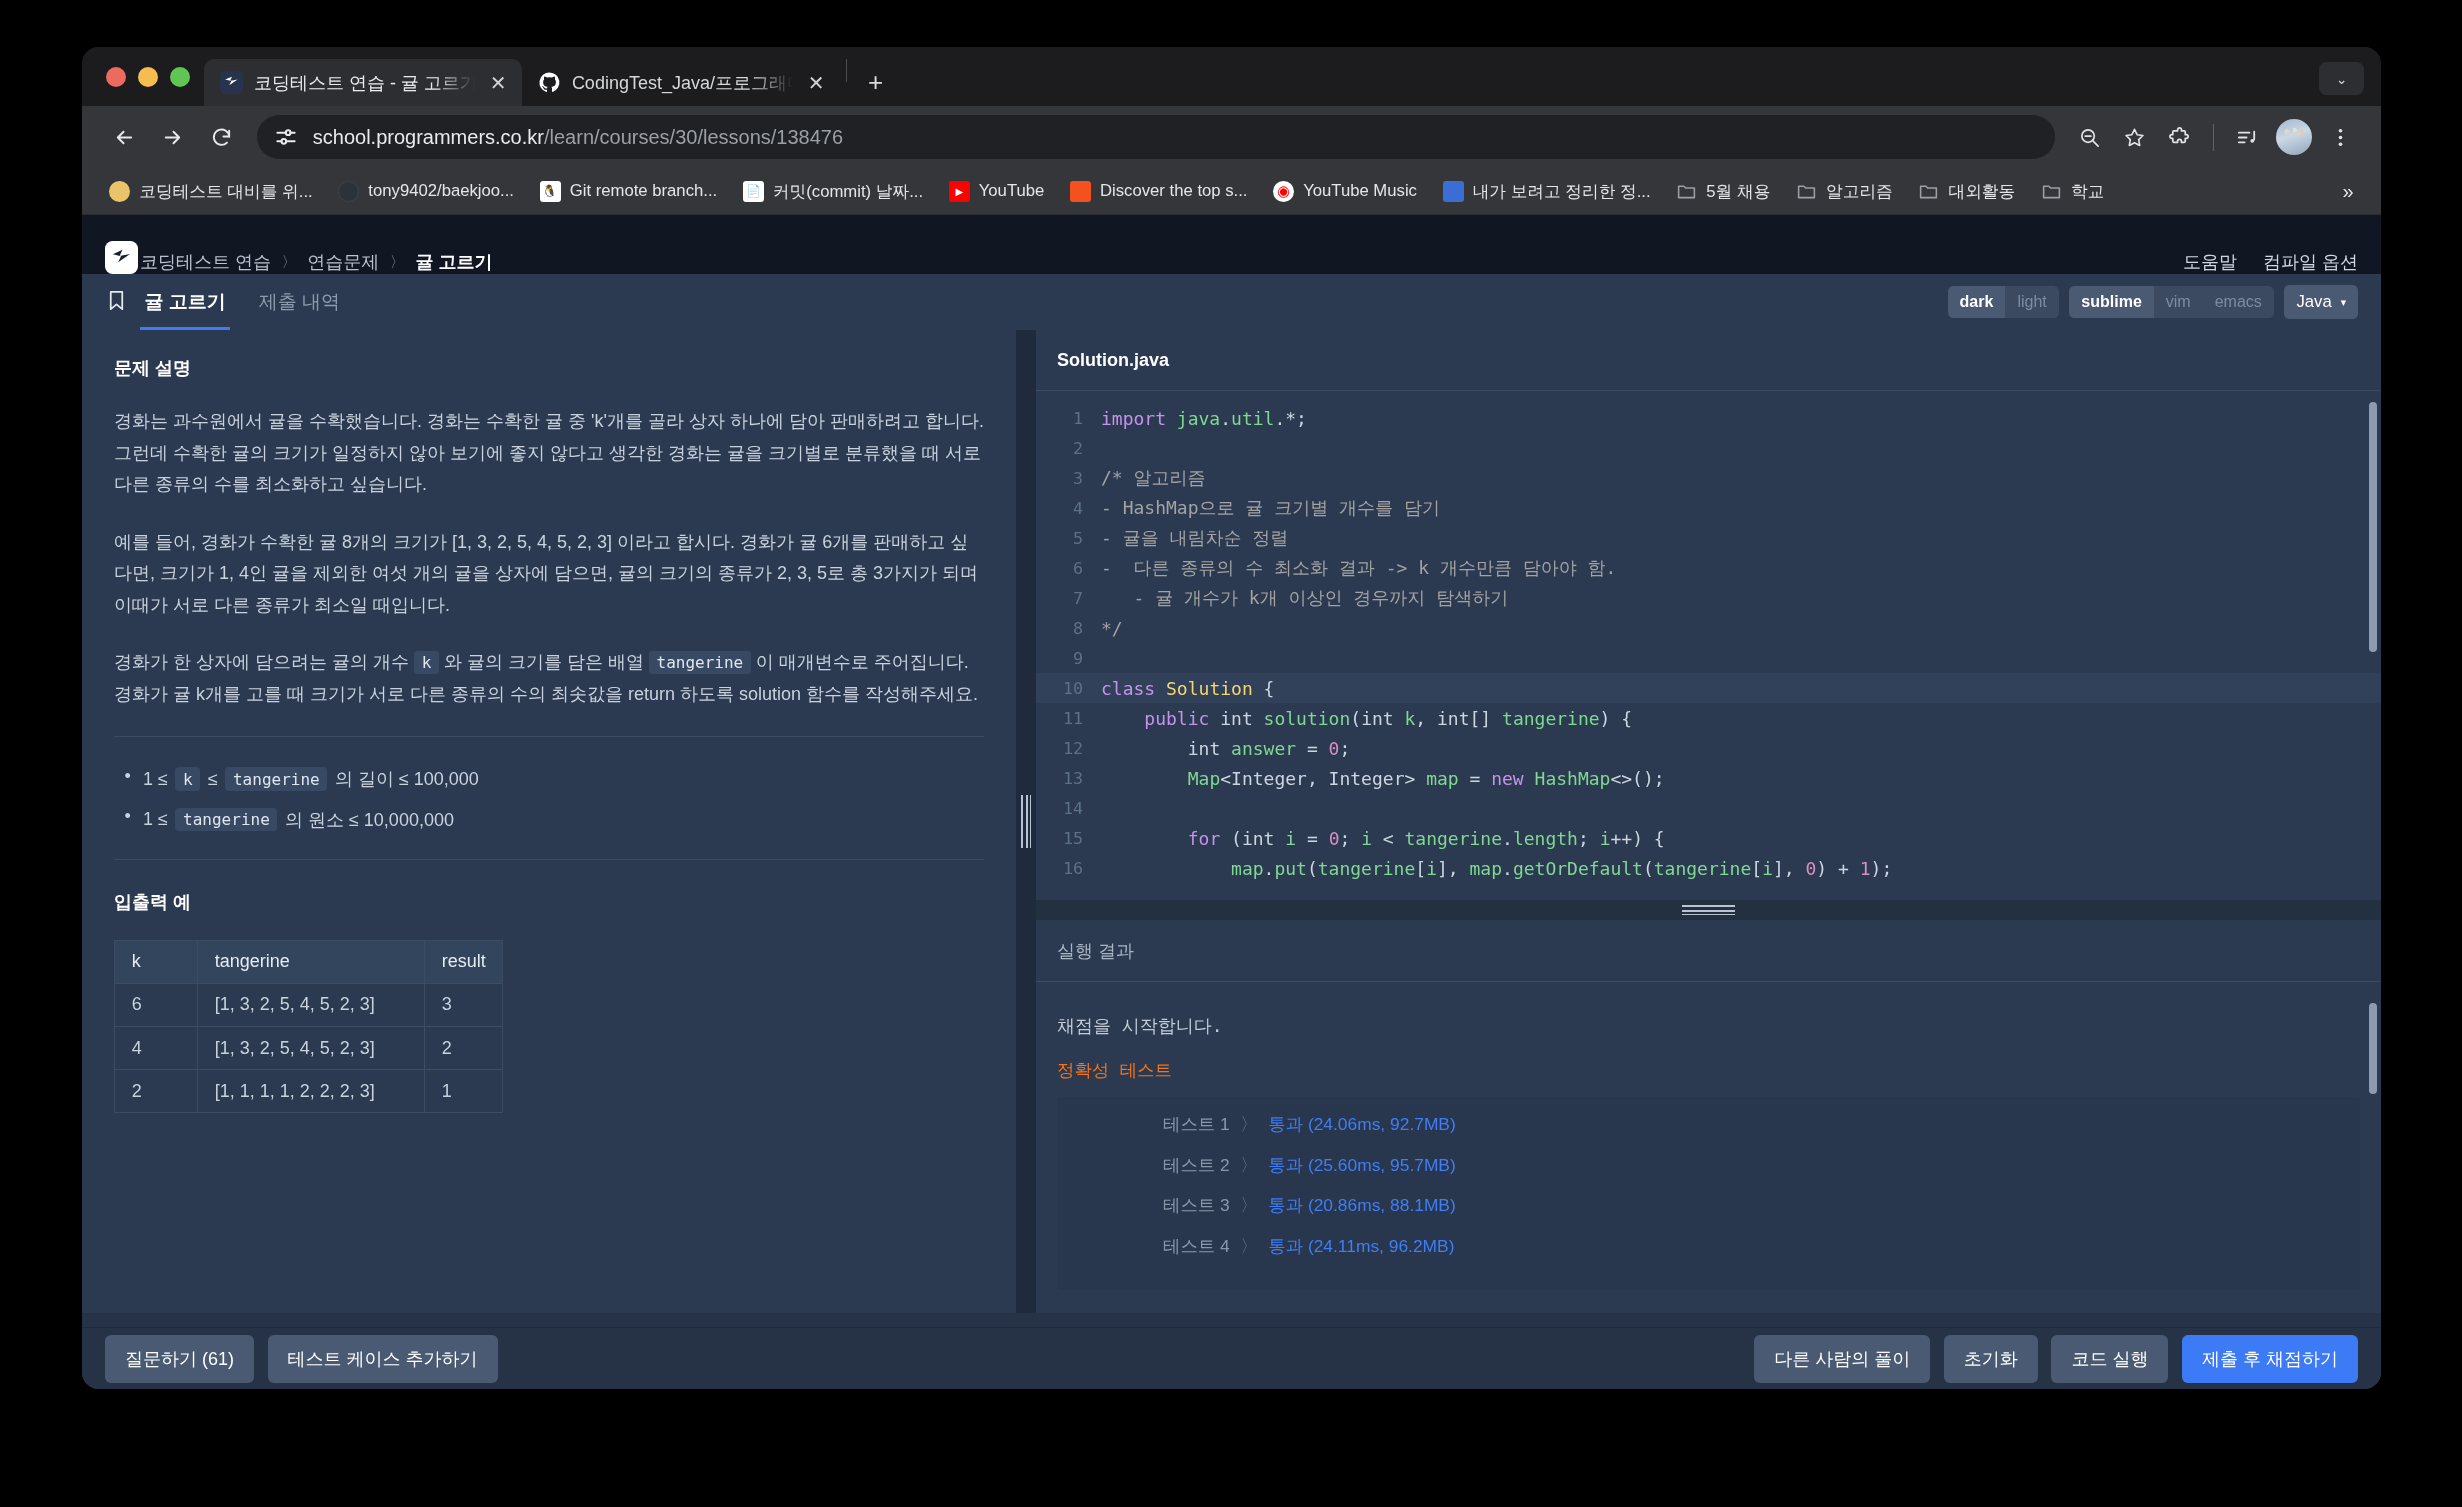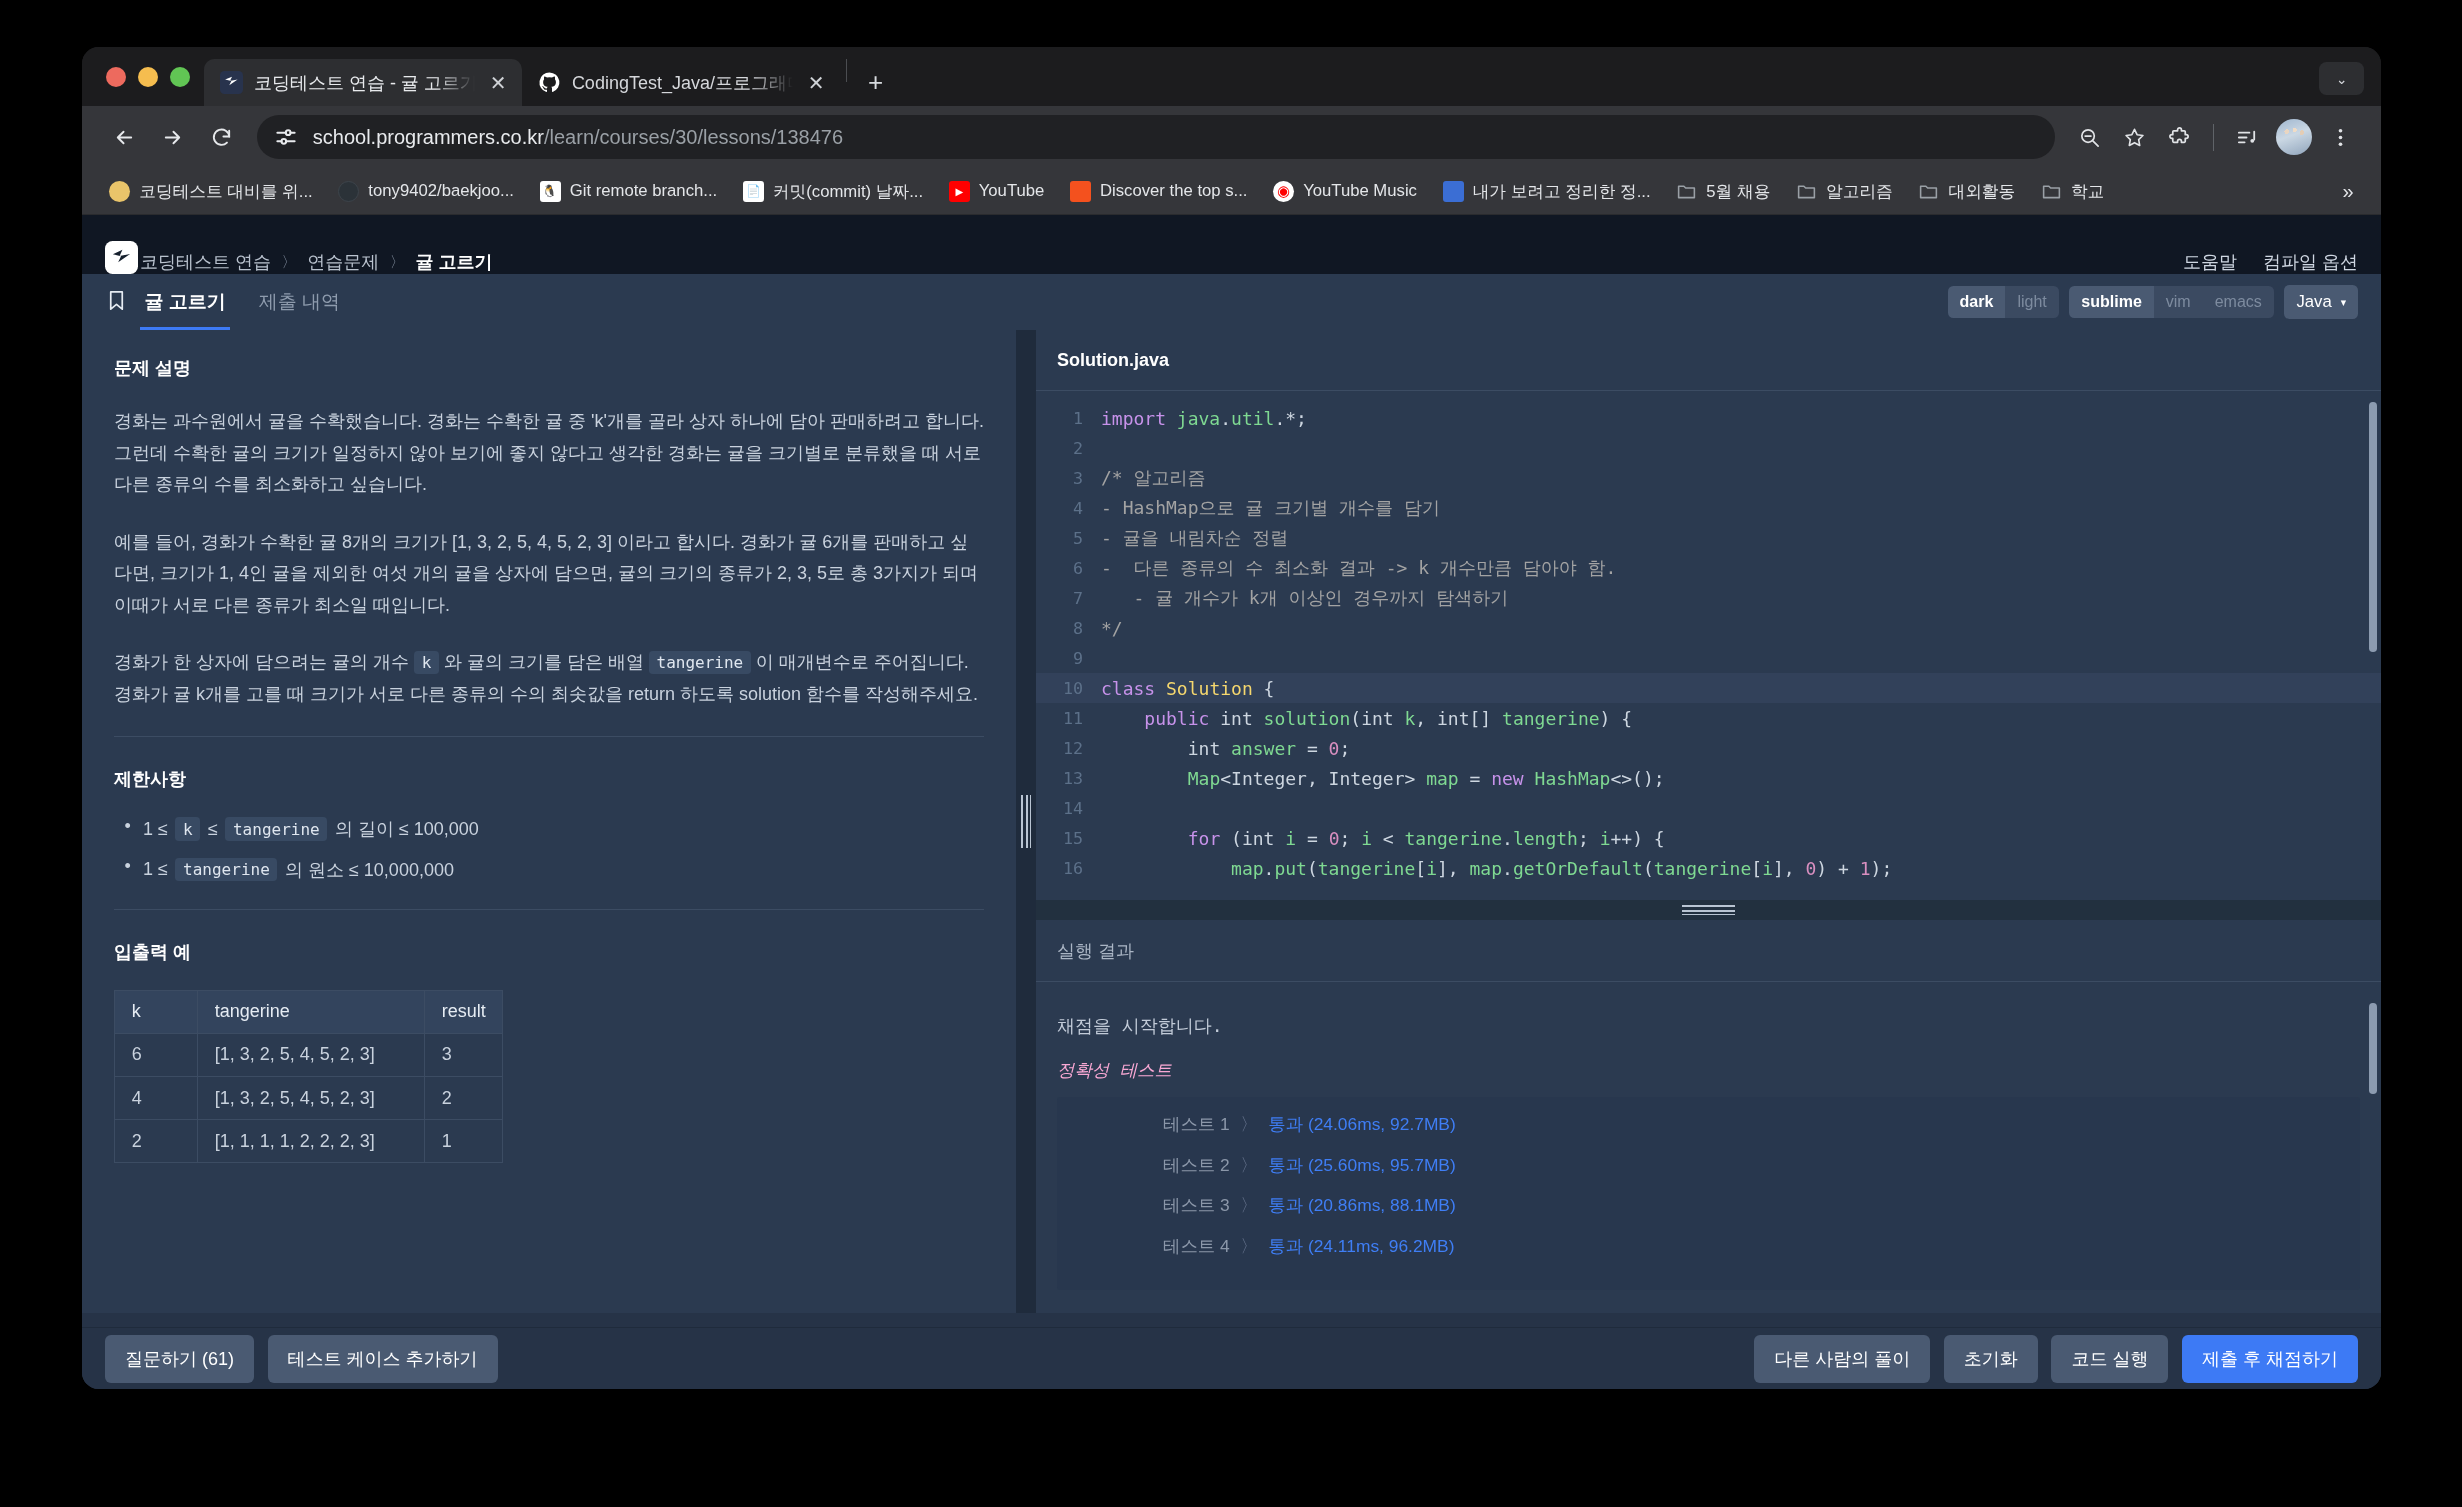--- a/index.html
+++ b/index.html
@@ -208,21 +208,21 @@
   #h-splitter {
     height: 20px; background: #22303f; display:flex; align-items:center; justify-content:center;
     cursor: row-resize; position: relative; z-index: 3;
   }
   #h-splitter .grip { width: 53px; height: 10.6px;
     background: repeating-linear-gradient(to bottom, #b9c4d2 0 2.3px, transparent 2.3px 4.5px); }
   #result-head { height: 62px; display:flex; align-items:center; padding: 0 21px;
                  font-size: 18px; color: #aab5c4; border-bottom: 0.8px solid #3c4c63; background: #2b3a50; }
   #result-body { flex: 1; background: #2b3a50; padding: 32px 21px 0 21px; position: relative; overflow: hidden; }
   .res-line { font-size: 18px; color: #c2cbd8; margin-bottom: 20px; font-family: "DejaVu Sans Mono", monospace; }
-  .res-sub { font-size: 17.4px; color: #f9a8d4; margin-bottom: 15px; font-family: "DejaVu Sans Mono", monospace; font-style: italic; }
+  .res-sub { font-size: 17.4px; color: #f97316; margin-bottom: 15px; font-family: "DejaVu Sans Mono", monospace; }
   #res-console {
     background: #28374e; border-radius: 3px; padding: 15px 0 15px 106px;
     font-family: Liberation Sans, sans-serif; font-size: 17.4px;
   }
   .tc-row { margin-bottom: 16.7px; white-space: nowrap; }
   .tc-name { color: #8b97a9; }
   .tc-arrow { color: #62708a; margin: 0 10.6px; }
   .tc-pass { color: #3f7ef5; }
   #result-scroll-v {
     position: absolute; right: 4.5px; top: 21px; width: 7.6px; height: 91px;
@@ -472,21 +472,20 @@
         <p>
           <span>경화가 한 상자에 담으려는 귤의 개수</span>
           <code class="inl">k</code>
           <span>와 귤의 크기를 담은 배열</span>
           <code class="inl">tangerine</code>
           <span>이 매개변수로 주어집니다. 경화가 귤 k개를 고를 때 크기가 서로 다른 종류의 수의 최솟값을 return 하도록 solution 함수를 작성해주세요.</span>
         </p>
 
         <hr class="rule">
 
-        <h3>제한사항</h3>
         <ul class="constraints">
           <li>
             <span>1 ≤</span>
             <code class="inl">k</code>
             <span>≤</span>
             <code class="inl">tangerine</code>
             <span>의 길이 ≤ 100,000</span>
           </li>
           <li>
             <span>1 ≤</span>

